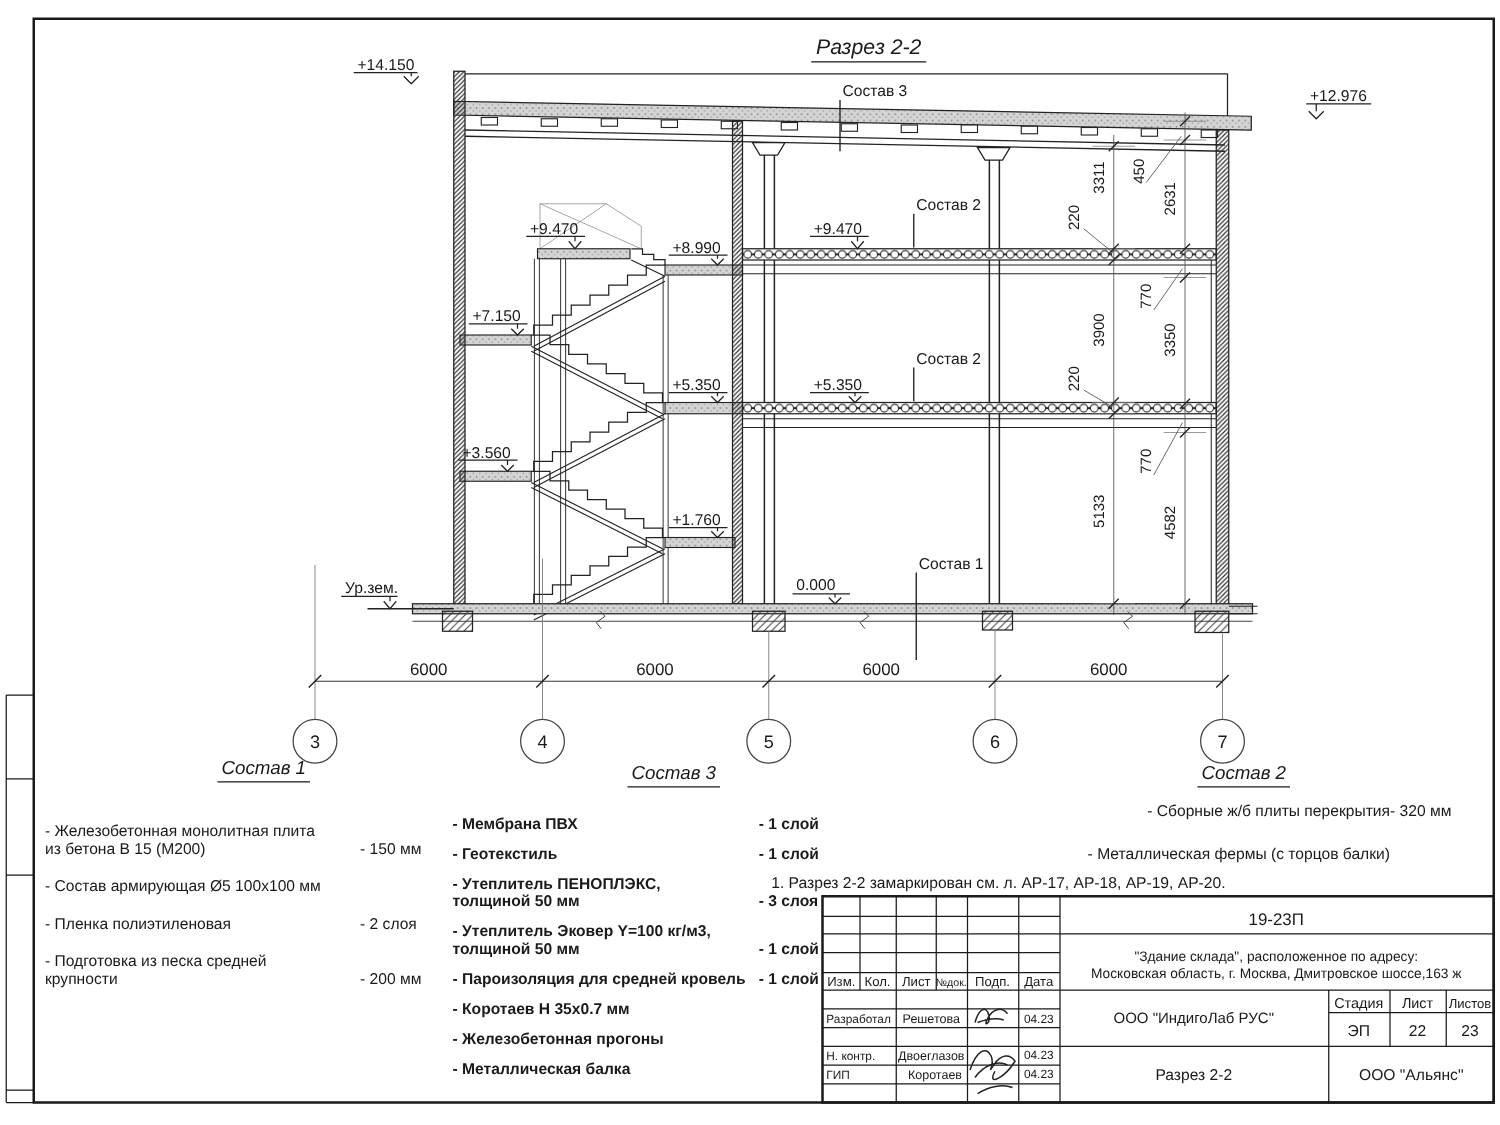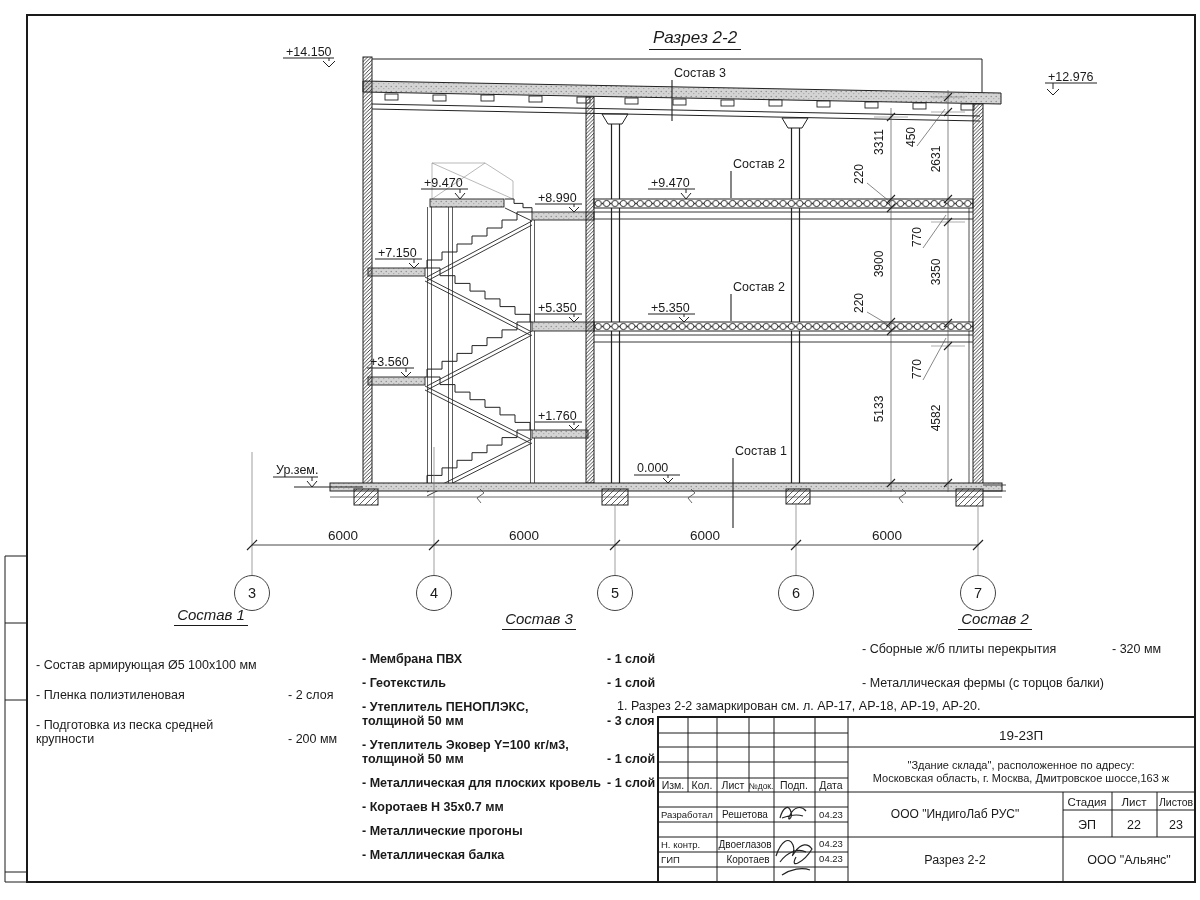--- a/index.html
+++ b/index.html
@@ -8,21 +8,21 @@
         outline:1px solid #c0c0c0;}
   .page svg{position:absolute;left:0;top:0;}
   .abs{position:absolute;}
   .dwg-title{font-size:17px;font-style:italic;text-align:center;}
   .dwg-title span{border-bottom:1.4px solid #1a1a1a;padding:0 4px 2px 4px;}
   .comp-title{font-size:15px;font-style:italic;text-align:center;}
   .comp-title span{border-bottom:1.3px solid #1a1a1a;padding:0 3px 2px 3px;}
   .comp-items{font-size:12.5px;line-height:14px;}
   .comp-item{display:flex;align-items:flex-end;margin-bottom:16px;}
   .c3 .comp-item{margin-bottom:10px;font-weight:bold;}
-  .c2 .comp-item{margin-bottom:20px;}
+  .c2 .comp-item{margin-bottom:20px;text-align:right;}
   .comp-text{white-space:pre-line;}
   .c1 .comp-text{width:252px;}
   .c3 .comp-text{width:245px;}
   .c2 .comp-text{width:250px;}
   .comp-value{white-space:nowrap;}
   .note{font-size:12.5px;}
   svg text{font-family:"Liberation Sans",sans-serif;fill:#1a1a1a;}
 </style>
 </head>
 <body>
@@ -319,20 +319,25 @@
 
   <div class="abs dwg-title" style="left:585px;top:28px;width:220px;">
     <span>Разрез 2-2</span>
   </div>
 
   <div class="abs comp-title" style="left:146px;top:606px;width:130px;">
     <span>Состав 1</span>
   </div>
   <div class="abs comp-items c1" style="left:36px;top:658px;width:312px;">
     <div class="comp-item">
+      <div class="comp-text">- Железобетонная  монолитная плита
+из бетона В 15 (М200)</div>
+      <div class="comp-value">- 150 мм</div>
+    </div>
+    <div class="comp-item">
       <div class="comp-text">- Состав армирующая Ø5 100х100 мм</div>
       <div class="comp-value"></div>
     </div>
     <div class="comp-item">
       <div class="comp-text">- Пленка полиэтиленовая</div>
       <div class="comp-value">-  2 слоя</div>
     </div>
     <div class="comp-item">
       <div class="comp-text">- Подготовка из песка средней
 крупности</div>
@@ -356,29 +361,29 @@
       <div class="comp-text">- Утеплитель ПЕНОПЛЭКС,
 толщиной 50 мм</div>
       <div class="comp-value">- 3 слоя</div>
     </div>
     <div class="comp-item">
       <div class="comp-text">- Утеплитель Эковер Y=100 кг/м3,
 толщиной 50 мм</div>
       <div class="comp-value">- 1 слой</div>
     </div>
     <div class="comp-item">
-      <div class="comp-text">- Металлическая для плоских кровель</div>
+      <div class="comp-text">- Пароизоляция для средней кровель</div>
       <div class="comp-value">- 1 слой</div>
     </div>
     <div class="comp-item">
       <div class="comp-text">- Коротаев Н 35х0.7 мм</div>
       <div class="comp-value"></div>
     </div>
     <div class="comp-item">
-      <div class="comp-text">- Металлические прогоны</div>
+      <div class="comp-text">- Железобетонная прогоны</div>
       <div class="comp-value"></div>
     </div>
     <div class="comp-item">
       <div class="comp-text">- Металлическая балка</div>
       <div class="comp-value"></div>
     </div>
   </div>
 
   <div class="abs comp-title" style="left:930px;top:610px;width:130px;">
     <span>Состав 2</span>

